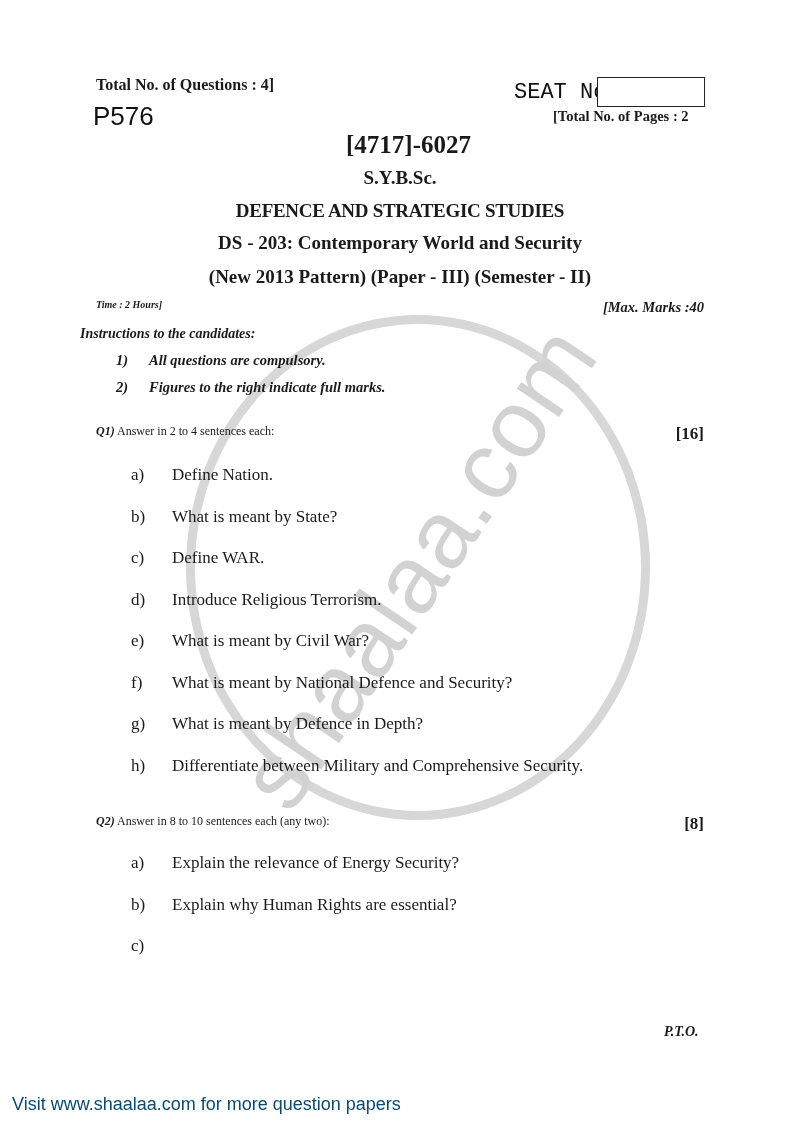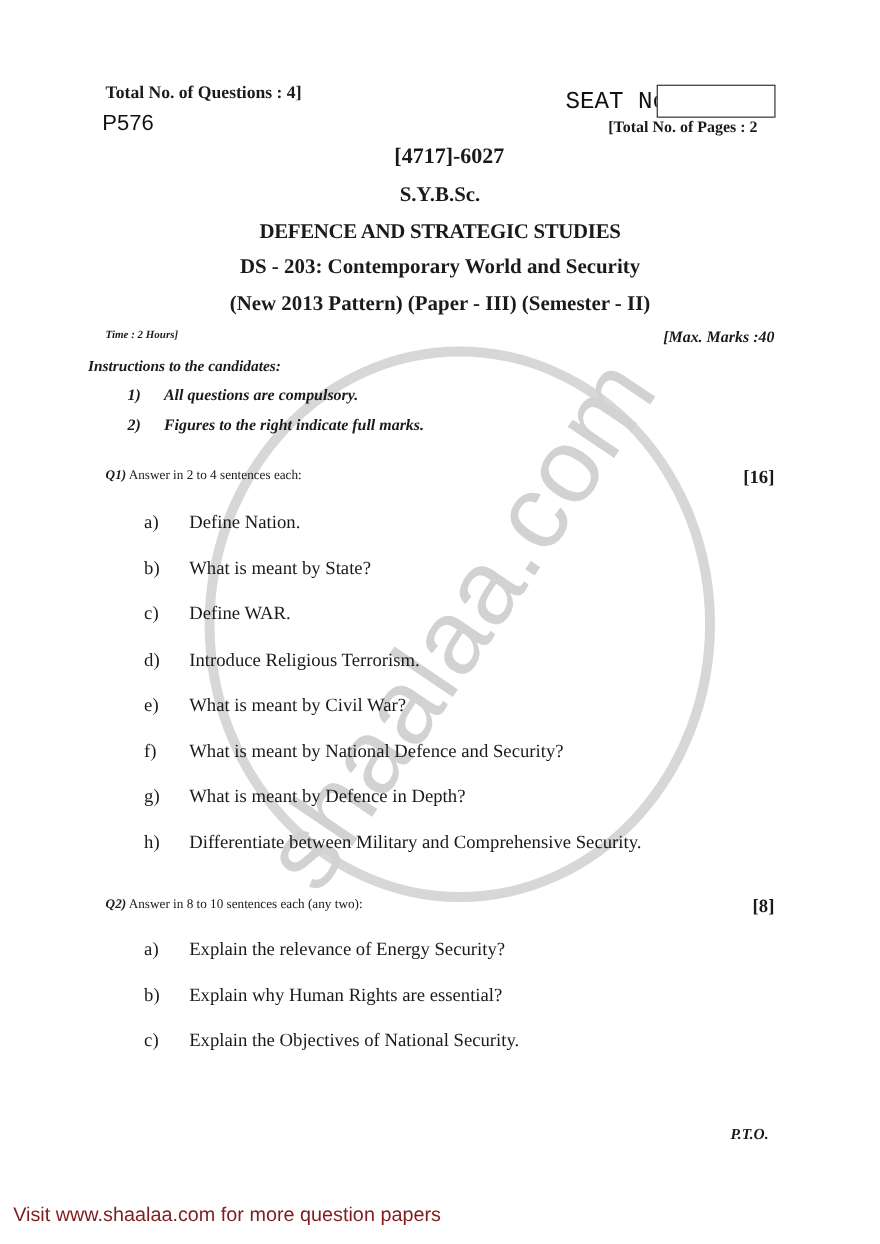--- a/index.html
+++ b/index.html
@@ -16,27 +16,27 @@
   .wm-text {
     position: absolute; left: 418px; top: 567px;
     transform: translate(-50%, -50%) rotate(-56deg);
     font-family: "Liberation Sans", "DejaVu Sans", sans-serif;
     font-size: 96px; color: #d2d2d2; letter-spacing: 1px; pointer-events: none;
     white-space: nowrap;
   }
 
   
   .total-q { left: 96px; top: 76px; font-size: 16px; font-weight: bold; }
-  .pcode { left: 93px; top: 101px; font-family: "Liberation Sans", "DejaVu Sans", sans-serif; font-size: 20px; color: #111; }
+  .pcode { left: 93px; top: 101px; font-family: "Liberation Sans", "DejaVu Sans", sans-serif; font-size: 26px; color: #111; }
   .seat-label { left: 514px; top: 80px; font-family: Liberation Mono, monospace; font-size: 22px; color: #111; }
   .seat-box { position: absolute; left: 597px; top: 77px; width: 108px; height: 30px; border: 1.5px solid #222; background: #fff; }
   .total-pages { left: 553px; top: 108px; font-size: 14.5px; font-weight: bold; }
 
   .center { left: 0; width: 800px; text-align: center; font-weight: bold; }
-  .code { top: 131px; font-size: 20px; left: 0; padding-left: 17px; }
+  .code { top: 131px; font-size: 25px; left: 0; padding-left: 17px; }
   .course { top: 167px; font-size: 19px; }
   .subject { top: 200px; font-size: 19px; letter-spacing: -0.3px; }
   .paper { top: 232px; font-size: 19px; }
   .pattern { top: 266px; font-size: 19px; }
 
   .time { left: 96px; top: 299px; font-size: 10px; font-weight: bold; font-style: italic; }
   .marks { right: 96px; top: 299px; font-size: 14.5px; font-weight: bold; font-style: italic; }
   .instr-title { left: 80px; top: 326px; font-size: 14px; font-weight: bold; font-style: italic; }
   .instr { font-size: 14.5px; font-weight: bold; font-style: italic; }
   .instr .num { position: absolute; left: 0; }
@@ -44,21 +44,21 @@
 
   .qhead { left: 96px; font-size: 12px; }
   .qhead .qno { font-weight: bold; font-style: italic; }
   .qmarks { right: 96px; font-size: 17px; font-weight: bold; }
 
   .item { left: 131px; font-size: 17px; }
   .item .lbl { position: absolute; left: 0; }
   .item .txt { position: absolute; left: 41px; }
 
   .pto { left: 664px; top: 1024px; font-size: 14px; font-weight: bold; font-style: italic; }
-  .footer { left: 12px; top: 1094px; font-family: "Liberation Sans", "DejaVu Sans", sans-serif; font-size: 18px; color: #7f1d1d; }
+  .footer { left: 12px; top: 1094px; font-family: "Liberation Sans", "DejaVu Sans", sans-serif; font-size: 18px; color: #0c4a6e; }
 </style>
 </head>
 <body>
 
 <div class="wm-ring"></div>
 <div class="wm-text">shaalaa.com</div>
 
 <div class="abs total-q">Total No. of Questions : 4]</div>
 <div class="abs pcode">P576</div>
 <div class="abs seat-label">SEAT No. :</div>
@@ -132,17 +132,16 @@
 <div class="abs item" style="top:853px; width:560px; height:22px;">
   <span class="lbl">a)</span>
   <span class="txt">Explain the relevance of Energy Security?</span>
 </div>
 <div class="abs item" style="top:895px; width:560px; height:22px;">
   <span class="lbl">b)</span>
   <span class="txt">Explain why Human Rights are essential?</span>
 </div>
 <div class="abs item" style="top:936px; width:560px; height:22px;">
   <span class="lbl">c)</span>
-  <span class="txt">Explain the Objectives of National Security.</span>
 </div>
 
 <div class="abs pto">P.T.O.</div>
 <div class="abs footer">Visit www.shaalaa.com for more question papers</div>
 
 </body></html>

